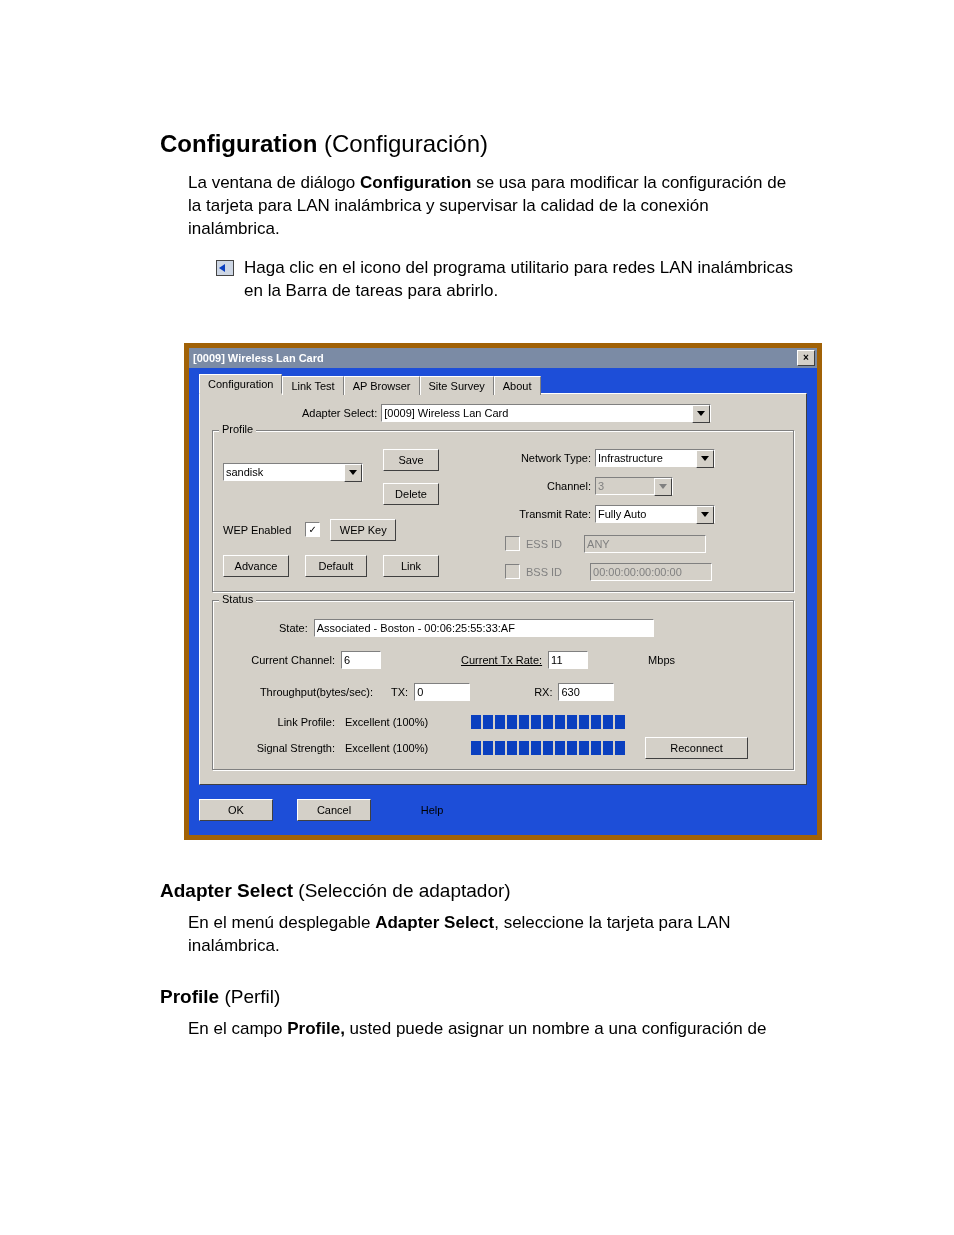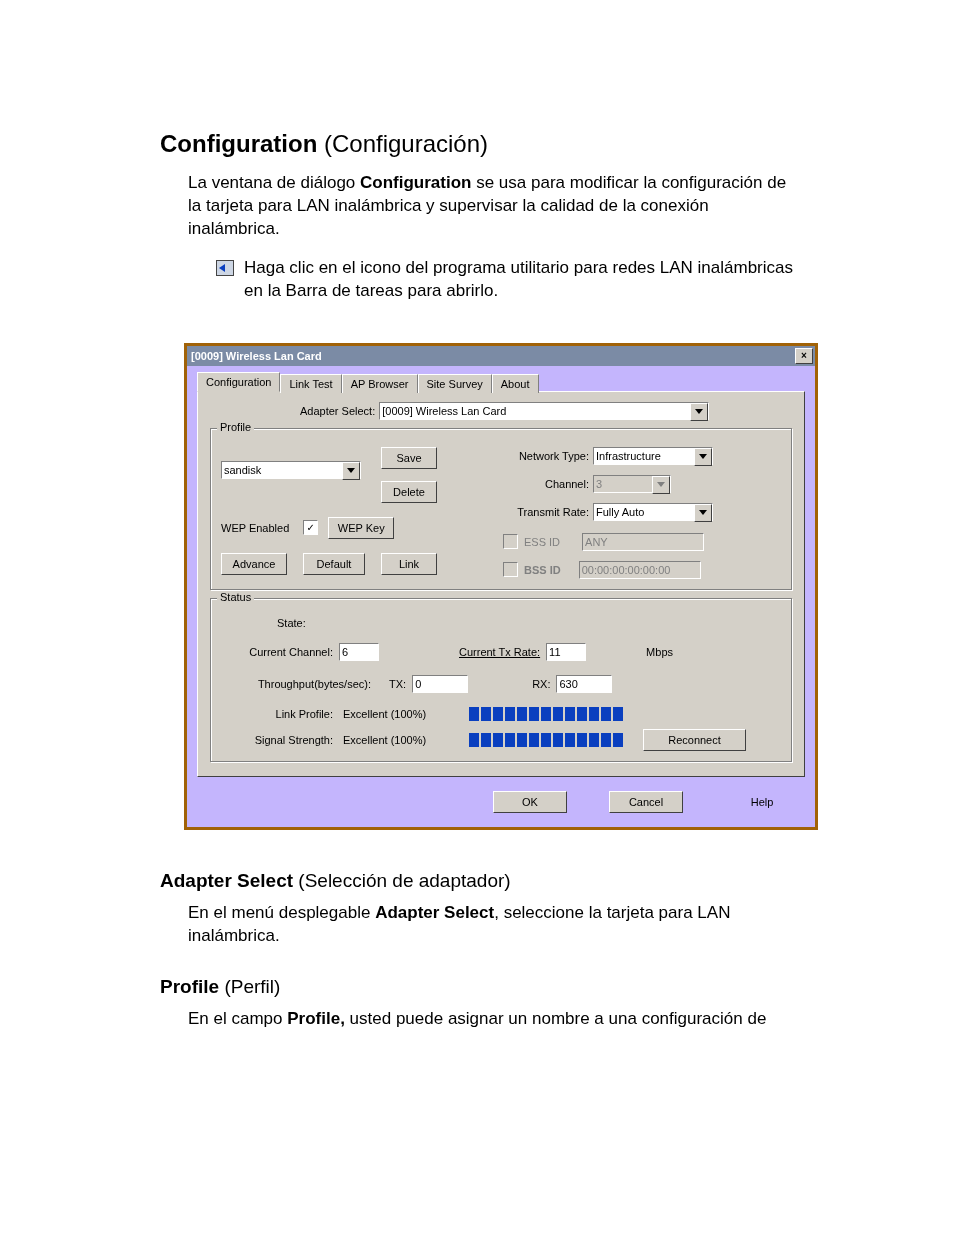--- a/index.html
+++ b/index.html
@@ -7,21 +7,21 @@
 h1{font-size:24px;font-weight:400;margin:0 0 14px 0;}
 h1 .b{font-weight:700;}
 h2{font-size:19px;font-weight:400;margin:28px 0 10px 0;}
 h2 .b{font-weight:700;}
 .para{font-size:17px;line-height:1.35;margin:0 0 16px 28px;}
 .para .b{font-weight:700;}
 .bullet-row{display:flex;align-items:flex-start;margin:0 0 16px 56px;font-size:17px;line-height:1.35;}
 .tray-icon{display:inline-block;width:16px;height:14px;border:1px solid #444;background:linear-gradient(#cdd6e4,#cdd6e4);position:relative;margin:3px 10px 0 0;flex:none;}
 .tray-icon::after{content:"";position:absolute;left:2px;top:3px;width:0;height:0;border-top:4px solid transparent;border-bottom:4px solid transparent;border-right:6px solid #0a3fbf;}
 
-.dialog{width:628px;margin:40px 0 40px 24px;border:3px solid #a16207;background:#c4b5fd;font-family:Tahoma,Arial,sans-serif;font-size:11px;color:#000;}
+.dialog{width:628px;margin:40px 0 40px 24px;border:5px solid #a16207;background:#1d4ed8;font-family:Tahoma,Arial,sans-serif;font-size:11px;color:#000;}
 .titlebar{height:20px;background:linear-gradient(#7b8ba5,#7b8ba5);color:#fff;display:flex;align-items:center;justify-content:space-between;padding:0 2px 0 4px;font-weight:700;font-size:11px;}
 .close-btn{width:16px;height:14px;background:#d4d0c8;border-top:1px solid #fff;border-left:1px solid #fff;border-right:1px solid #404040;border-bottom:1px solid #404040;display:flex;align-items:center;justify-content:center;color:#000;font-weight:700;font-size:10px;line-height:1;}
 .dlg-body{padding:6px 10px 14px 10px;}
 .tabstrip{display:flex;align-items:flex-end;position:relative;z-index:1;}
 .tab{padding:3px 8px 3px 8px;border-top:1px solid #fff;border-left:1px solid #fff;border-right:1px solid #808080;background:#d4d0c8;font-size:11px;margin-right:0;position:relative;}
 .tab.active{background:#d4d0c8;border-bottom:1px solid #d4d0c8;margin-bottom:-1px;z-index:2;}
 .tab:not(.active){top:2px;}
 .tabpanel{border-top:1px solid #fff;border-left:1px solid #fff;border-right:1px solid #404040;border-bottom:1px solid #404040;padding:10px 12px 14px 12px;background:#d4d0c8;position:relative;}
 .row{display:flex;align-items:center;}
 .lbl{font-size:11px;}
@@ -36,21 +36,21 @@
 .chk{width:13px;height:13px;border-top:1px solid #808080;border-left:1px solid #808080;border-right:1px solid #fff;border-bottom:1px solid #fff;background:#fff;display:inline-flex;align-items:center;justify-content:center;font-size:10px;line-height:1;}
 .chk.disabled{background:#d4d0c8;}
 .groupbox{border:1px solid #808080;box-shadow:inset 1px 1px 0 #fff,1px 1px 0 #fff;position:relative;padding:18px 10px 10px 10px;margin-top:8px;}
 .groupbox>.legend{position:absolute;top:-8px;left:6px;background:#d4d0c8;padding:0 3px;font-size:11px;}
 .adapter-row{display:flex;align-items:center;justify-content:flex-start;margin-bottom:6px;}
 .profile-area{display:flex;align-items:flex-start;}
 .left-col{flex:none;}
 .right-col{margin-left:32px;}
 .meter{display:flex;gap:2px;}
 .seg{width:10px;height:14px;background:#0a3fbf;}
-.footer-btns{display:flex;justify-content:flex-end;gap:42px;margin-top:14px;padding-right:6px;}
+.footer-btns{display:flex;gap:24px;margin-top:14px;padding-right:6px;}
 .footer-btns .btn{width:74px;}
 </style>
 </head>
 <body>
 
 <div class="page">
   <h1><span class="b">Configuration</span><span> (Configuración)</span></h1>
   <p class="para"><span>La ventana de diálogo </span><span class="b">Configuration</span><span> se usa para modificar la configuración de la tarjeta para LAN inalámbrica y supervisar la calidad de la conexión inalámbrica.</span></p>
   <div class="bullet-row">
     <span class="tray-icon"></span>
@@ -145,33 +145,36 @@
               </div>
               <div class="row" style="margin-top:12px;">
                 <span class="chk disabled"></span>
                 <span class="lbl" style="margin:0 22px 0 6px;color:#808080;">ESS ID</span>
                 <div class="txt disabled" style="width:122px;">
                     <span>ANY</span>
                   </div>
               </div>
               <div class="row" style="margin-top:10px;">
                 <span class="chk disabled"></span>
-                <span class="lbl" style="margin:0 18px 0 6px;color:#808080;font-weight:bold;">BSS ID</span>
+                <span class="lbl" style="margin:0 28px 0 6px;color:#808080;">BSS ID</span>
                 <div class="txt disabled" style="width:122px;">
                     <span>00:00:00:00:00:00</span>
                   </div>
               </div>
             </div>
           </div>
         </div>
 
         <div class="groupbox">
           <span class="legend">Status</span>
           <div class="row" style="margin-left:56px;">
             <span class="lbl" style="margin-right:6px;">State:</span>
+            <div class="txt" style="width:340px;">
+                <span>Associated - Boston - 00:06:25:55:33:AF</span>
+              </div>
           </div>
           <div class="row" style="margin-top:14px;">
             <span class="lbl" style="width:112px;text-align:right;margin-right:6px;">Current Channel:</span>
             <div class="txt" style="width:40px;">
                 <span>6</span>
               </div>
             <span class="lbl" style="margin-left:80px;margin-right:6px;text-decoration:underline;">Current Tx Rate:</span>
             <div class="txt" style="width:40px;">
                 <span>11</span>
               </div>

